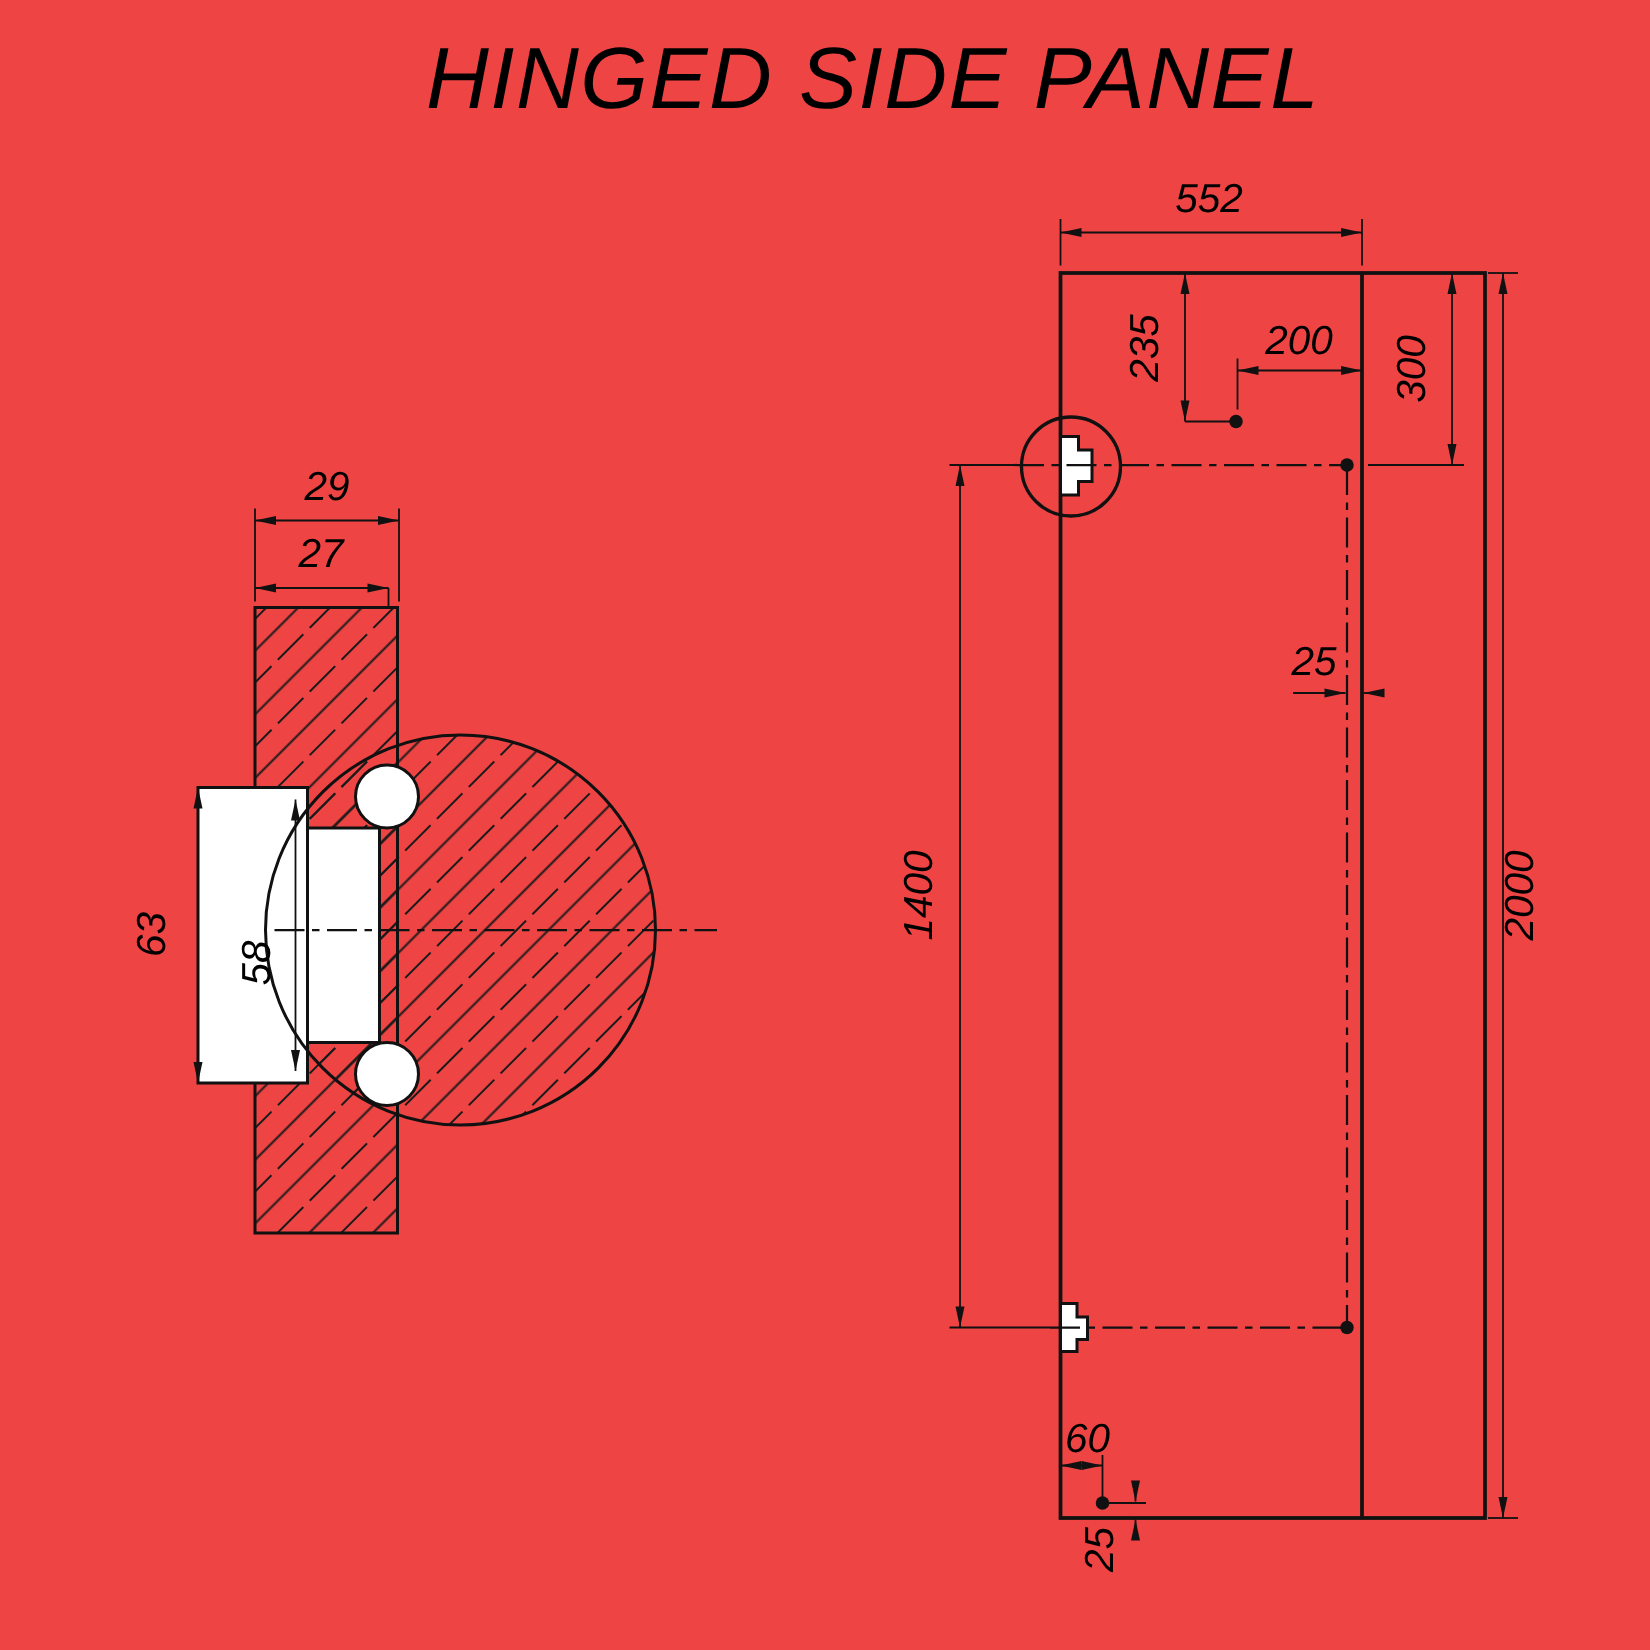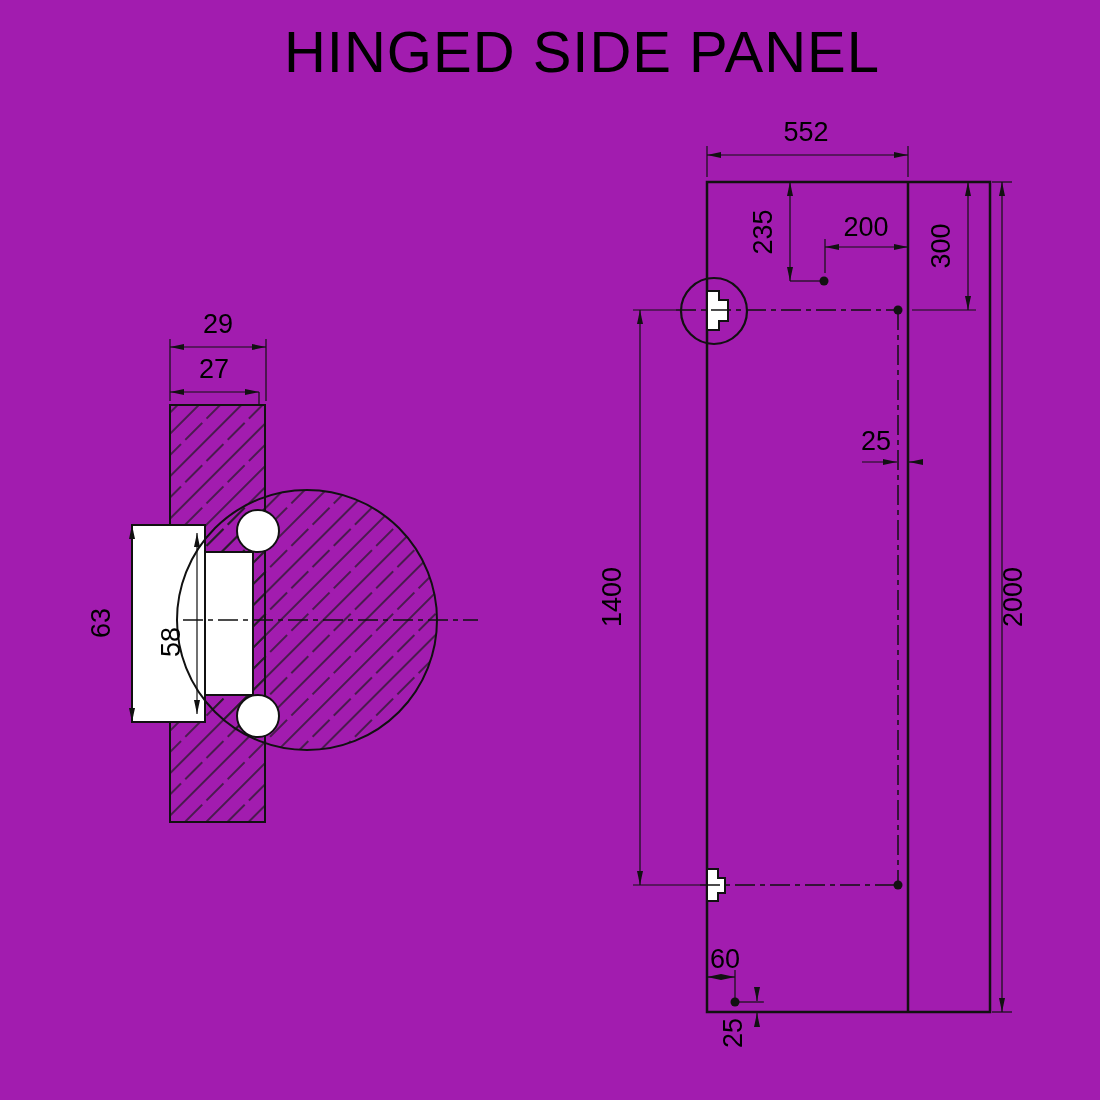--- a/index.html
+++ b/index.html
@@ -1,17 +1,17 @@
 <!DOCTYPE html>
 <html><head>
 <meta charset="utf-8">
 <style>
   html,body{margin:0;padding:0;background:#ffffff;}
-  .canvas{position:relative;width:1100px;height:1100px;background:#a21caf;overflow:hidden;
-          font-family:"Liberation Sans", sans-serif;}
+  .canvas{position:relative;width:1100px;height:1100px;background:#ef4444;overflow:hidden;
+          font-family:"Liberation Sans", sans-serif;font-style:italic;}
   svg{position:absolute;left:0;top:0;}
   svg text{fill:#000;font-family:"Liberation Sans", sans-serif;}
   .title-text{font-size:58px;letter-spacing:1px;}
   .dim-text{font-size:27px;}
   .thick{stroke:#111;stroke-width:2.5;fill:none;}
   .med{stroke:#111;stroke-width:2;fill:none;}
   .thin{stroke:#111;stroke-width:1.2;fill:none;}
   .cl{stroke:#111;stroke-width:1.5;fill:none;stroke-dasharray:20 5 5 5;}
   .whitefill{fill:#fff;stroke:#111;stroke-width:2;}
   .dot{fill:#111;stroke:none;}

